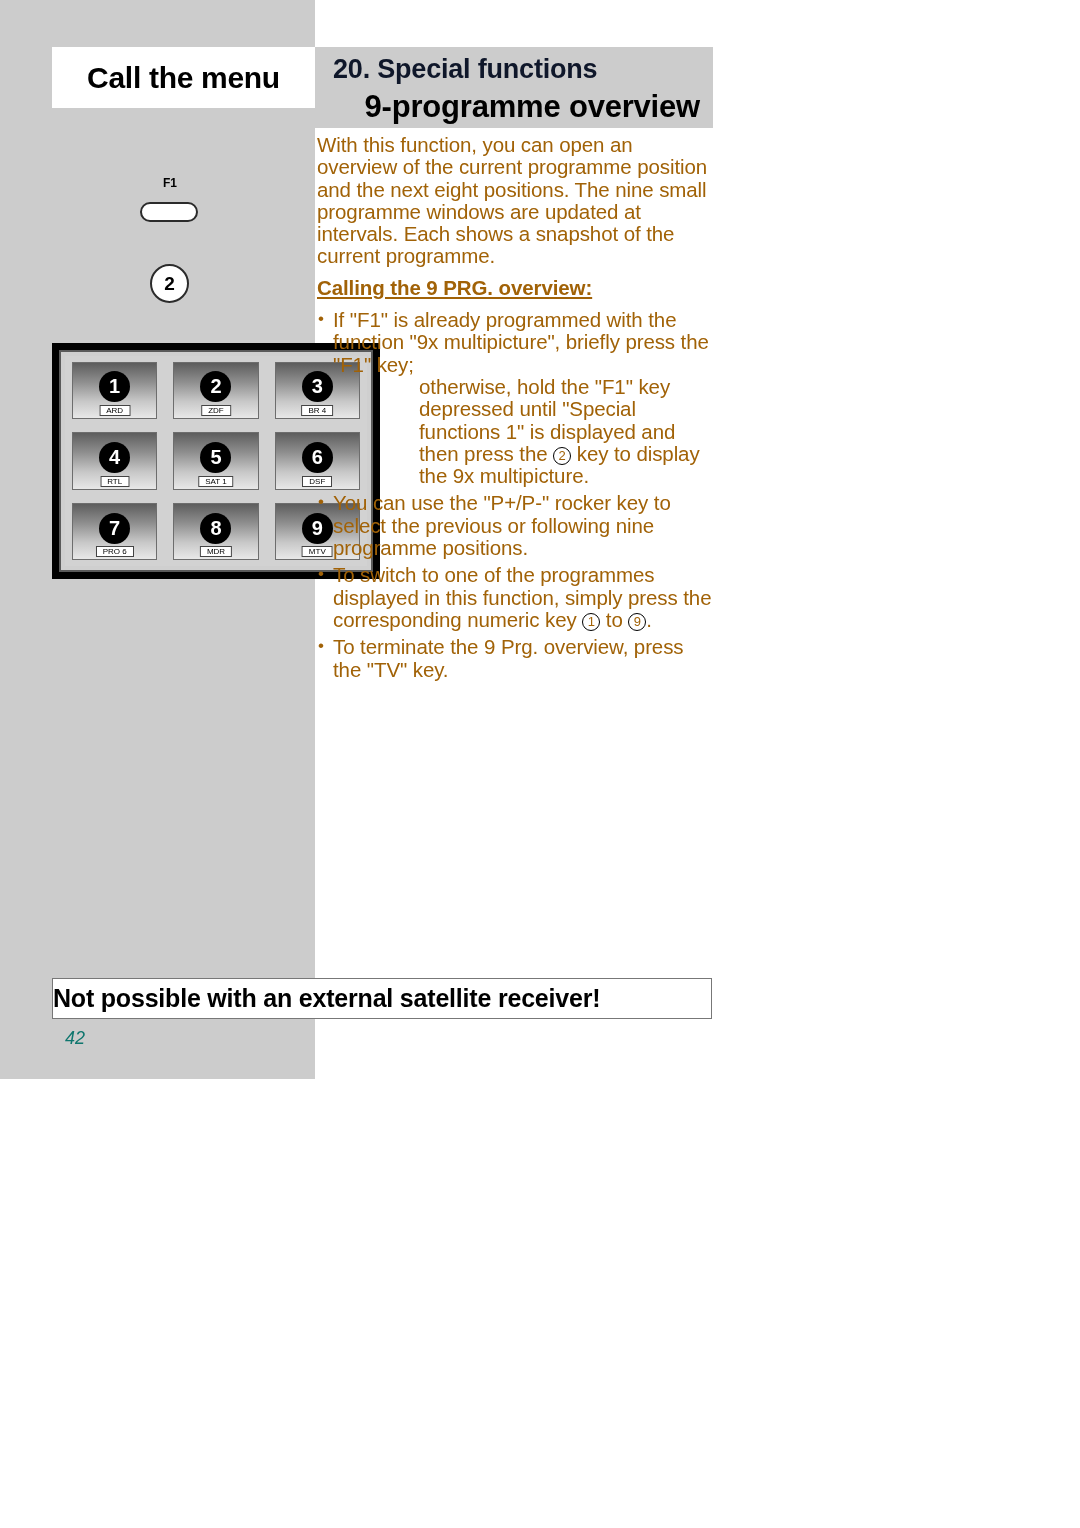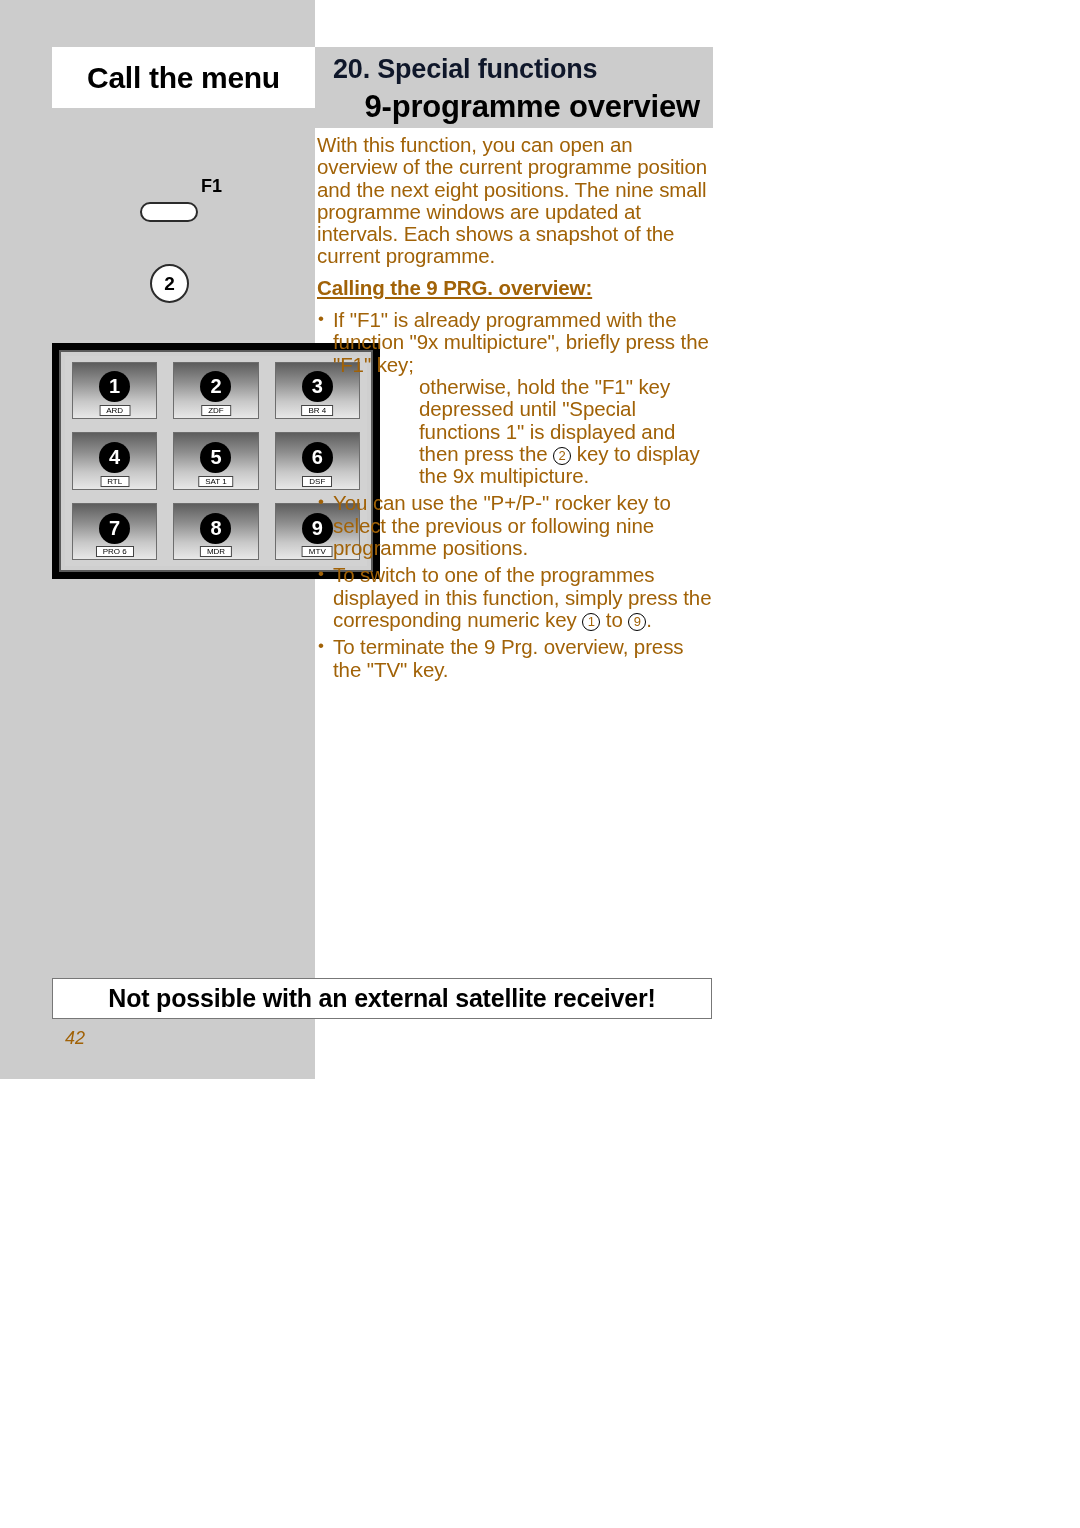--- a/index.html
+++ b/index.html
@@ -127,22 +127,22 @@
     text-align: center;
     font-size: 13px;
     vertical-align: 1px;
   }
 
   
   .f1-label {
     position: absolute;
     left: 118px; top: 176px;
     width: 104px;
-    text-align: right;
-    font-size: 18px;
+    text-align: center;
+    font-size: 12px;
     font-weight: bold;
     color: #000000;
   }
   .f1-key {
     position: absolute;
     left: 140px; top: 202px;
     width: 58px;
     height: 20px;
     background: #ffffff;
     border: 2px solid #2b2b2b;
@@ -245,33 +245,33 @@
   .banner {
     position: absolute;
     left: 52px; top: 978px;
     width: 660px;
     height: 41px;
     background: #ffffff;
     border: 1px solid #777777;
     box-sizing: border-box;
     display: flex;
     align-items: center;
-    justify-content: center;
+    justify-content: flex-start;
   }
   .banner-text {
     font-size: 25px;
     font-weight: bold;
     color: #000000;
     letter-spacing: -0.2px;
   }
   .page-number {
     position: absolute;
     left: 65px; top: 1028px;
     font-size: 18px;
-    color: #a16207;
+    color: #0f766e;
     font-style: italic;
   }
 </style>
 </head>
 <body>
 
 <div class="page">
 
   <div class="left-column"></div>
   <div class="header-gray"></div>

